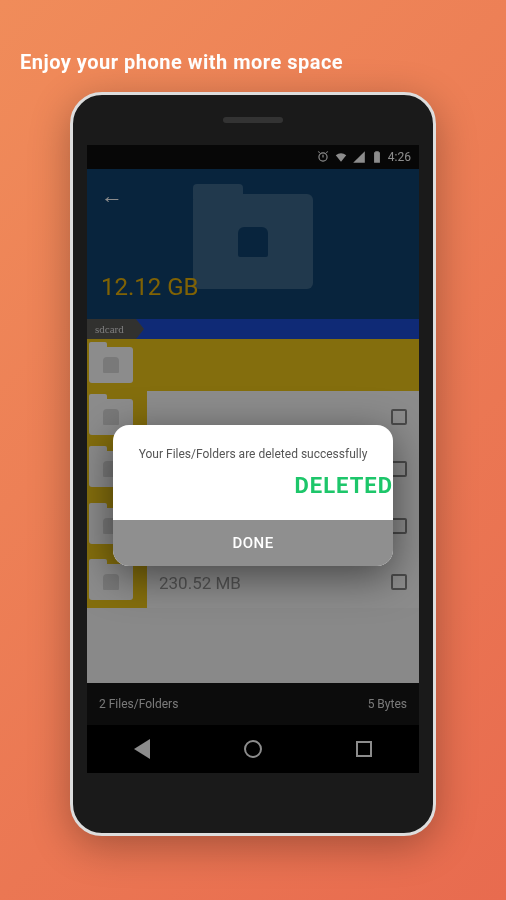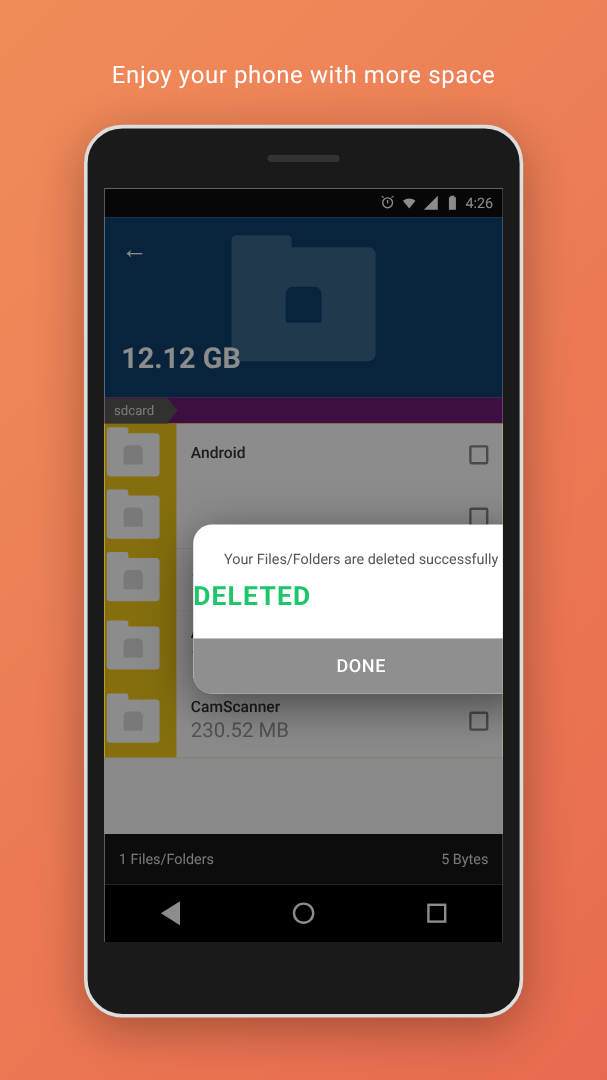--- a/index.html
+++ b/index.html
@@ -5,25 +5,25 @@
 * { margin: 0; padding: 0; box-sizing: border-box; }
 body {
   width: 506px;
   height: 900px;
   background: linear-gradient(135deg, #f08c5a 0%, #e86b4f 100%);
   font-family: -apple-system, Roboto, sans-serif;
   overflow: hidden;
   position: relative;
 }
 .marketing-text {
-  text-align: center;
+  text-align: left;
   color: #fff;
   font-size: 20px;
-  font-weight: 400;
-  padding: 50px 20px 30px;
+  font-weight: 700;
+  padding: 50px 20px 18px;
   letter-spacing: 0.5px;
 }
 .phone-frame {
   width: 366px;
   height: 744px;
   margin: 0 auto;
   background: #1a1a1a;
   border-radius: 32px;
   border: 3px solid #ddd;
   position: relative;
@@ -106,23 +106,23 @@
   transform: translate(-50%,-50%);
   width: 30px;
   height: 30px;
   background: #10436f;
   border-radius: 6px 6px 2px 2px;
 }
 .storage-size {
   position: absolute;
   bottom: 18px;
   left: 14px;
-  color: #ffffff;
+  color: #eab308;
   font-size: 24px;
-  font-weight: 700;
+  font-weight: 400;
 }
 .breadcrumb {
   background: #5a5957;
   color: #e0e0e0;
   font-size: 11px;
   padding: 4px 12px 4px 8px;
   display: inline-block;
   position: relative;
   margin-left: 0;
 }
@@ -226,33 +226,32 @@
   position: absolute;
   top: 280px;
   left: 50%;
   transform: translateX(-50%);
   width: 280px;
   background: #fff;
   border-radius: 16px;
   z-index: 20;
   box-shadow: 0 10px 40px rgba(0,0,0,0.5);
   overflow: hidden;
-  margin-left: 48px;
 }
 .dialog-msg {
   font-size: 12px;
   color: #555;
   text-align: center;
   padding: 22px 18px 12px;
 }
 .dialog-title {
   font-size: 22px;
   font-weight: 700;
   color: #1dc66a;
-  text-align: left;
+  text-align: right;
   padding-bottom: 22px;
   letter-spacing: 1px;
 }
 .dialog-btn {
   background: #8f8f8f;
   color: #fff;
   text-align: center;
   padding: 14px;
   font-size: 15px;
   font-weight: 500;
@@ -287,38 +286,31 @@
     </div>
 
     <div class="app-header">
       <div class="back-arrow">←</div>
       <div class="folder-bg">
         <div class="android-icon"></div>
       </div>
       <div class="storage-size">12.12 GB</div>
     </div>
 
-    <div style="background:#701a75;">
+    <div style="background:#1d4ed8;font-family:Liberation Serif, serif;">
       <span class="breadcrumb">sdcard</span>
     </div>
 
     <div class="file-list">
       <div class="row-wrap">
         <div class="icon-cell">
             <div class="file-icon">
               <div class="file-icon-android"></div>
             </div>
           </div>
-        <div class="info-cell">
-          <div class="info-text">
-            <div class="file-name">Android</div>
-            <div class="file-size"></div>
-          </div>
-          <div class="checkbox"></div>
-        </div>
       </div>
       <div class="row-wrap">
         <div class="icon-cell">
             <div class="file-icon">
               <div class="file-icon-android"></div>
             </div>
           </div>
         <div class="info-cell">
           <div class="info-text">
             <div class="file-name"></div>
@@ -356,30 +348,29 @@
         </div>
       </div>
       <div class="row-wrap">
         <div class="icon-cell">
             <div class="file-icon">
               <div class="file-icon-android"></div>
             </div>
           </div>
         <div class="info-cell">
           <div class="info-text">
-            <div class="file-name">CamScanner</div>
             <div class="file-size">230.52 MB</div>
           </div>
           <div class="checkbox"></div>
         </div>
       </div>
     </div>
 
     <div class="footer-bar">
-      <span>1 Files/Folders</span>
+      <span>2 Files/Folders</span>
       <span>5 Bytes</span>
     </div>
 
     <div class="nav-bar">
       <div class="nav-back"></div>
       <div class="nav-home"></div>
       <div class="nav-recent"></div>
     </div>
 
     <div class="dimmer"></div>

